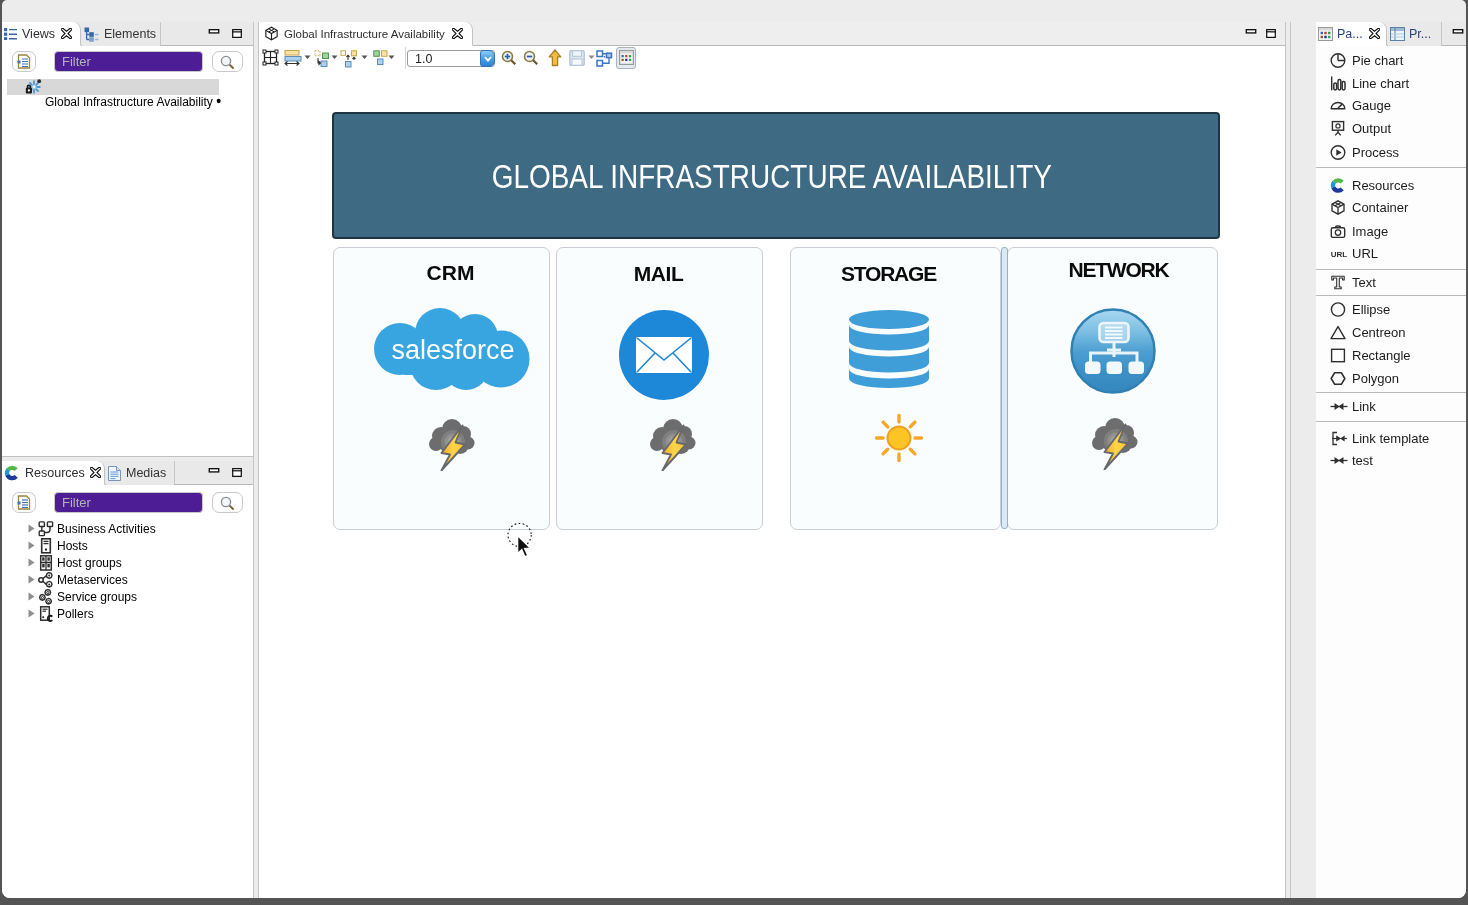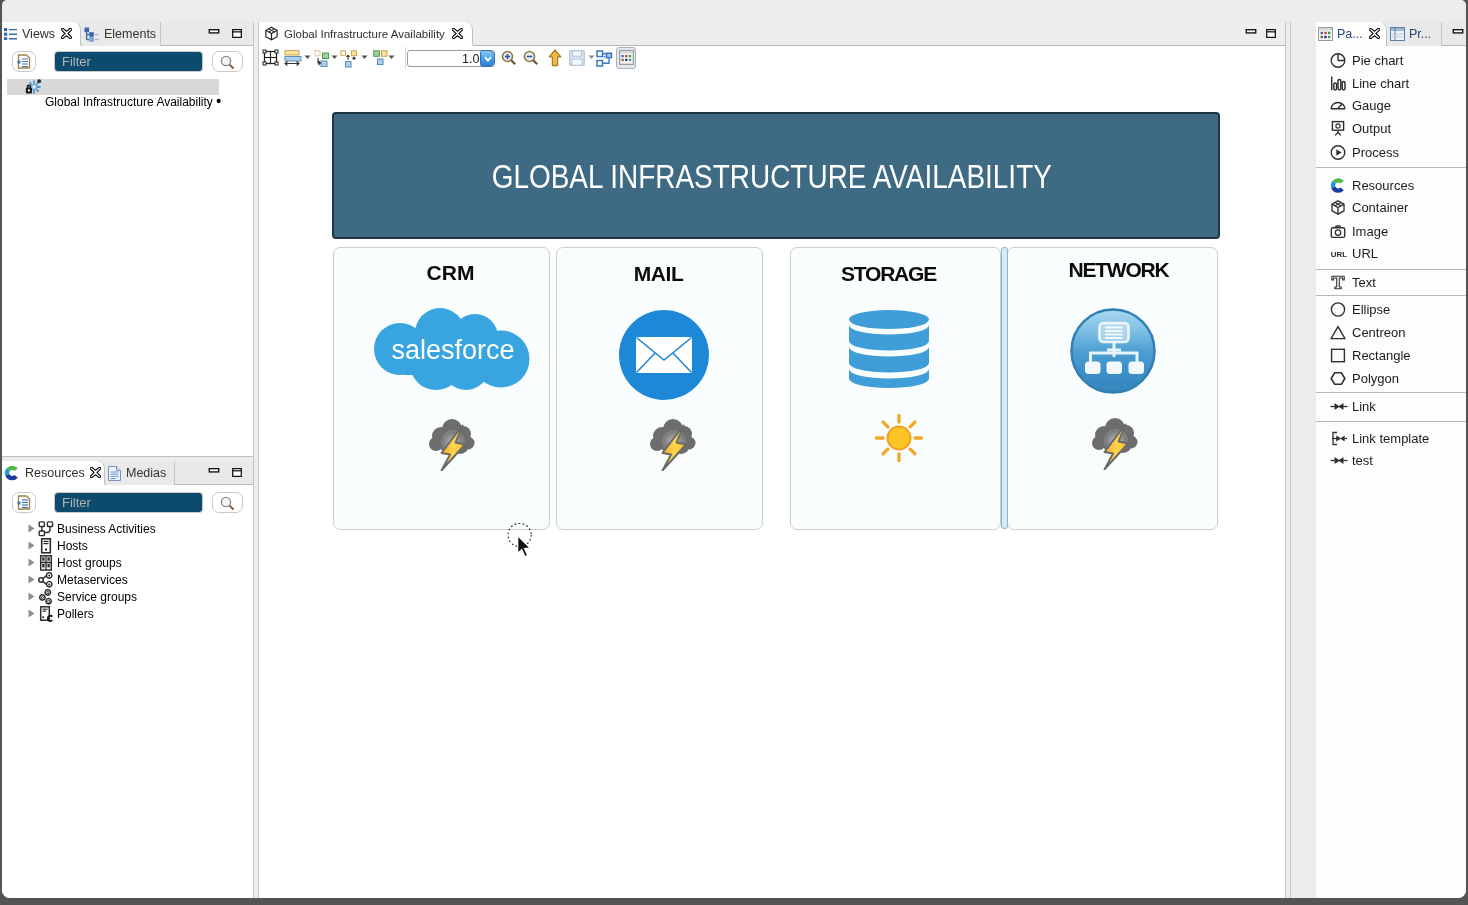--- a/index.html
+++ b/index.html
@@ -15,21 +15,21 @@
 
 
 .panel { position:absolute; background:#fff; }
 .tabbar { position:absolute; left:0; top:0; right:0; height:24px; background:#e9e9e9; border-bottom:1px solid #b9b9b9; }
 .tab { position:absolute; top:0; height:24px; display:flex; align-items:center; font-size:12.5px; color:#2e2e2e; padding:0 2px; white-space:nowrap; }
 .tab.active { background:#fff; border-right:1px solid #c2c2c2; border-radius:0 8px 0 0; border-bottom:1px solid #fff; z-index:2; }
 .tab.inactive { background:#e9e9e9; border-right:1px solid #c6c6c6; color:#333; }
 .minmax { position:absolute; top:7px; width:12px; height:9px; }
 .toolrow { position:absolute; left:0; right:0; height:30px; }
 .btn { position:absolute; background:#fff; border:1px solid #c9c9c9; border-radius:7px; }
-.filter { position:absolute; background:#0c4a6e; border:1px solid #c9c9c9; border-radius:4px; font-size:13px; color:#b4b4b4; padding-left:7px; display:flex; align-items:center; }
+.filter { position:absolute; background:#4c1d95; border:1px solid #c9c9c9; border-radius:4px; font-size:13px; color:#b4b4b4; padding-left:7px; display:flex; align-items:center; }
 .treerow { position:absolute; font-size:12px; color:#000; white-space:nowrap; }
 .brow { position:absolute; left:0; width:288px; height:17px;margin-left:12px; }
 .brow .arr { position:absolute; left:14px; top:4px; }
 .brow .bico { position:absolute; left:24px; top:0.5px; }
 .brow .blbl { position:absolute; left:43px; top:1.5px; font-size:12px; color:#000; white-space:nowrap; }
 
 
 #lefttop { left:0; top:22px; width:251px; height:435px; border-bottom:1px solid #c0c0c0; }
 #leftbottom { left:0; top:461px; width:251px; height:437px; }
 #vsash1 { position:absolute; left:251px; top:22px; width:6px; height:876px; background:#ececec; border-right:1px solid #c6c6c6; border-left:1px solid #c6c6c6; }
@@ -355,21 +355,21 @@
       <svg style="position:absolute;left:114px;top:3px;" width="15" height="16" viewBox="0 0 15 16">
           <rect x="0.8" y="0.8" width="5.5" height="5.5" fill="#9fd29f" stroke="#4d9a4d" stroke-width="1"></rect>
           <rect x="8.5" y="0.8" width="5.5" height="5.5" fill="#fbe3a3" stroke="#caa44e" stroke-width="1"></rect>
           <rect x="4.5" y="9" width="5.5" height="5.5" fill="#aed0ea" stroke="#5b8db6" stroke-width="1"></rect>
         </svg>
       <svg style="position:absolute;left:129px;top:8px;" width="7" height="5" viewBox="0 0 7 5">
           <path d="M0.5 0.5 L3.5 4 L6.5 0.5 Z" fill="#555"></path>
         </svg>
       <div style="position:absolute;left:146px;top:0px;width:1px;height:22px;background:#d5d5d5;"></div>
       <div style="position:absolute;left:148px;top:2.5px;width:88px;height:17px;border:1px solid #9a9a9a;border-radius:3px;background:#fff;"></div>
-      <span style="position:absolute;left:156px;top:4.5px;font-size:12.5px;color:#222;margin-left:47px;">1.0</span>
+      <span style="position:absolute;left:156px;top:4.5px;font-size:12.5px;color:#222;">1.0</span>
       <div style="position:absolute;left:221px;top:2.5px;width:15px;height:17px;border-radius:3px 6px 6px 3px;background:linear-gradient(#8ecdf4,#51a3e3 45%,#2f7fd2);border:1px solid #2a72bd;"></div>
       <svg style="position:absolute;left:224.5px;top:8.5px;" width="8" height="6" viewBox="0 0 8 6">
           <path d="M1 1 L4 4.5 L7 1" fill="none" stroke="#fff" stroke-width="1.8"></path>
         </svg>
       <svg style="position:absolute;left:242px;top:2.5px;" width="16" height="17" viewBox="0 0 16 17">
           <circle cx="6.5" cy="6.5" r="5" fill="#eaf2f8" stroke="#8f7a45" stroke-width="1.6"></circle>
           <line x1="10.2" y1="10.2" x2="14.2" y2="14.2" stroke="#6b5533" stroke-width="2.2"></line>
           <line x1="3.8" y1="6.5" x2="9.2" y2="6.5" stroke="#2c5e9e" stroke-width="1.7"></line>
           <line x1="6.5" y1="3.8" x2="6.5" y2="9.2" stroke="#2c5e9e" stroke-width="1.7"></line>
         </svg>

